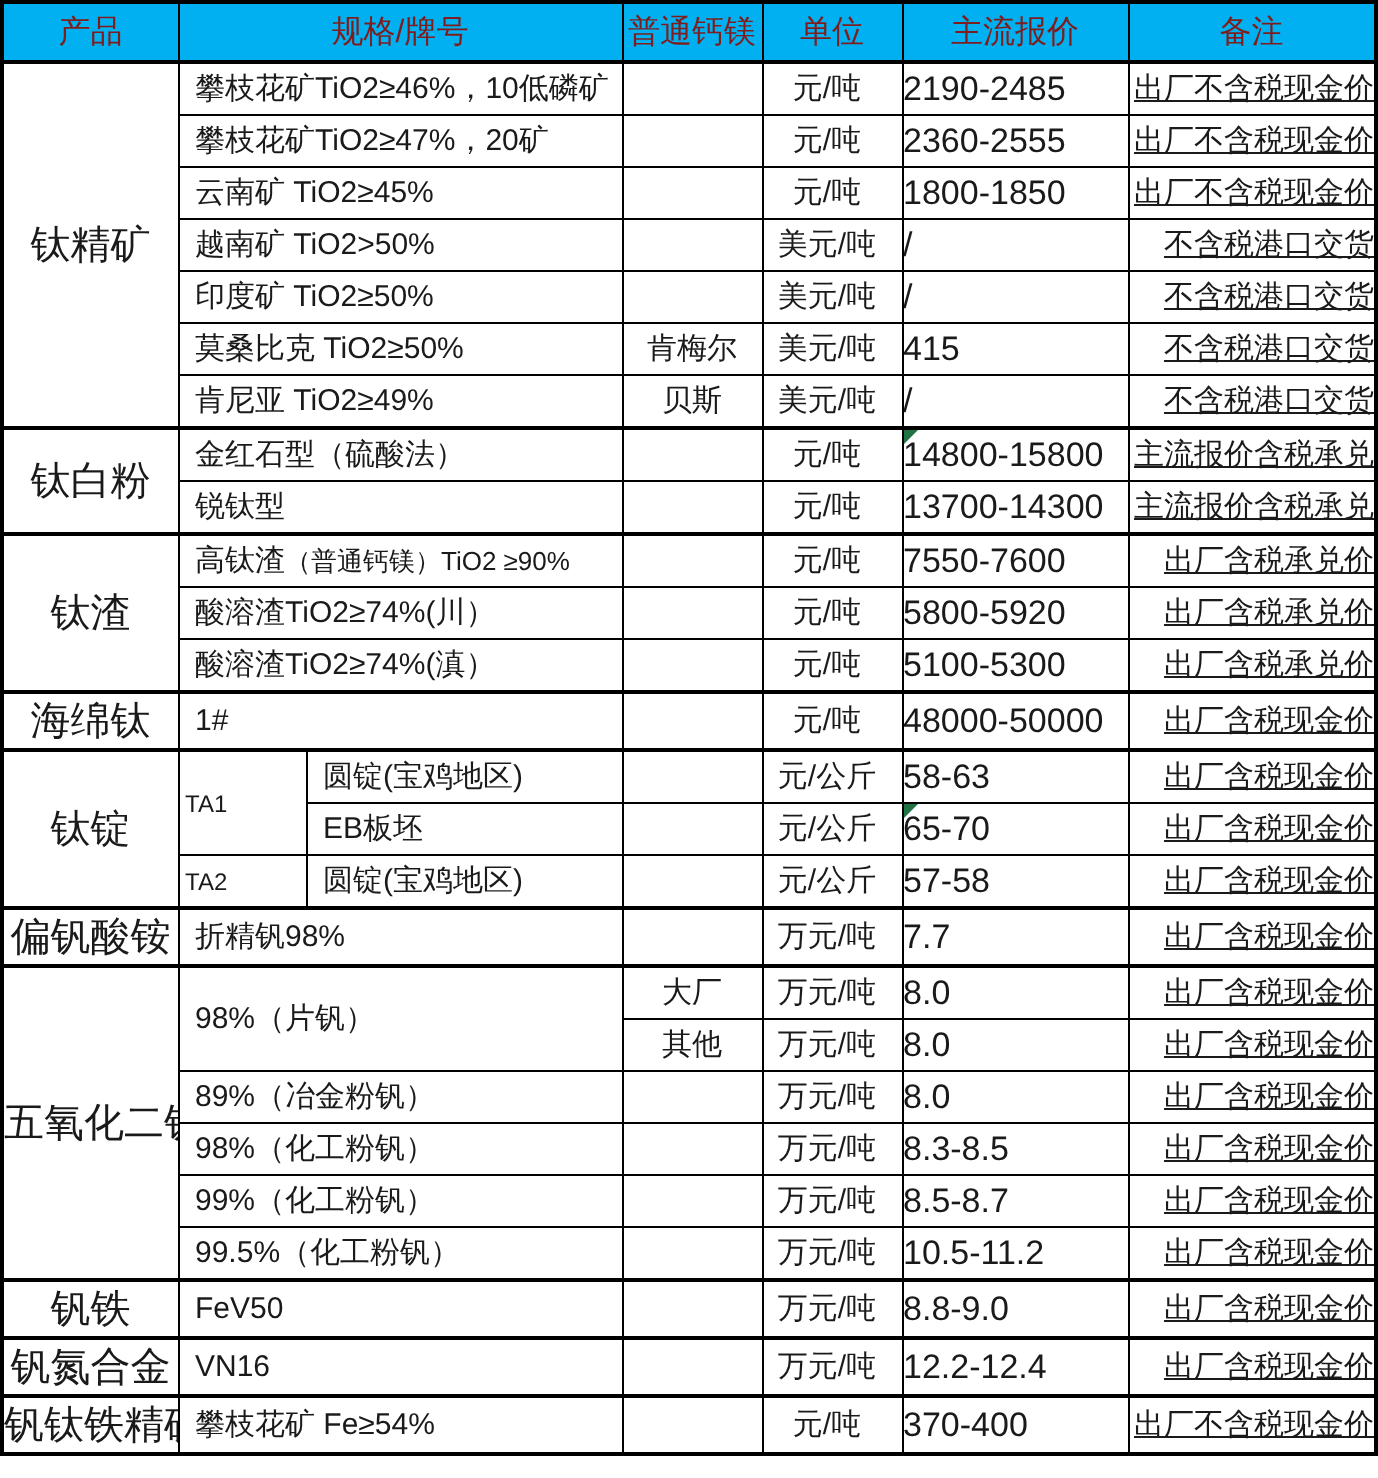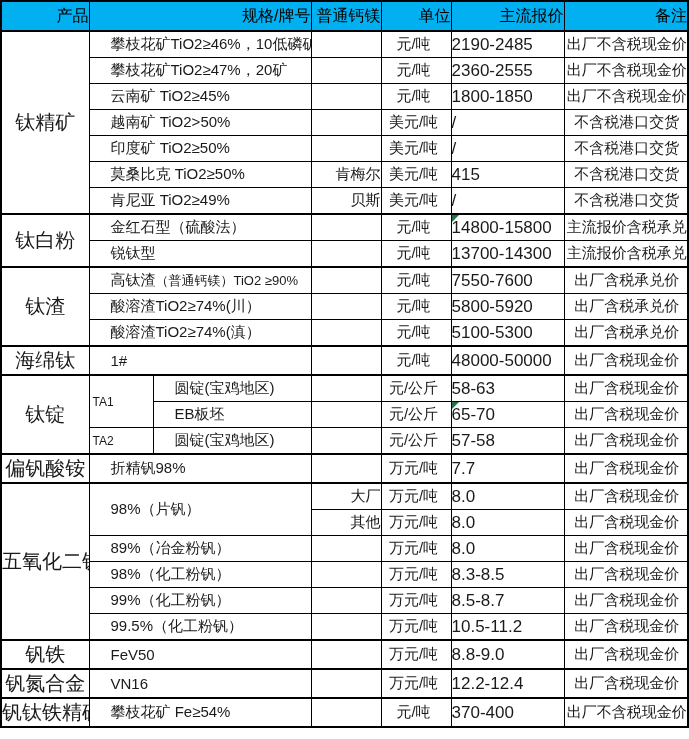--- a/index.html
+++ b/index.html
@@ -17,35 +17,35 @@
   th, td {
     border: 1px solid #000;
     padding: 0;
     overflow: hidden;
     white-space: nowrap;
     color: #1a1a1a;
     vertical-align: middle;
   }
   thead th {
     background: #00B0F0;
-    color: #000000;
+    color: #7f1d1d;
     font-weight: normal;
     font-size: 16px;
     height: 28px;
-    text-align: right;
+    text-align: center;
   }
   tbody td { height: 25px; font-size: 15px; background: #ffffff; }
   tr.grp > td { border-top: 2px solid #000; }
   td.product { text-align: center; font-size: 20px; }
   td.grade   { text-align: left; padding-left: 3px; font-size: 12px; }
-  td.spec    { text-align: left; padding-left: 21px; padding-right: 2px; }
-  td.mfr     { text-align: right; }
+  td.spec    { text-align: left; padding-left: 8px; padding-right: 2px; }
+  td.mfr     { text-align: center; }
   td.unit    { text-align: center; padding-right: 5px; }
   td.price   { font-size: 17px; position: relative; }
-  td.note    { text-align: center; padding-left: 2px; }
+  td.note    { text-align: right; padding-left: 2px; text-decoration: underline; }
   .spec-sub  { font-size: 13px; }
   .corner {
     position: absolute; top: 0; left: 0;
     width: 0; height: 0;
     border-top: 7px solid #217346;
     border-right: 7px solid transparent;
   }
 </style>
 </head>
 <body>

